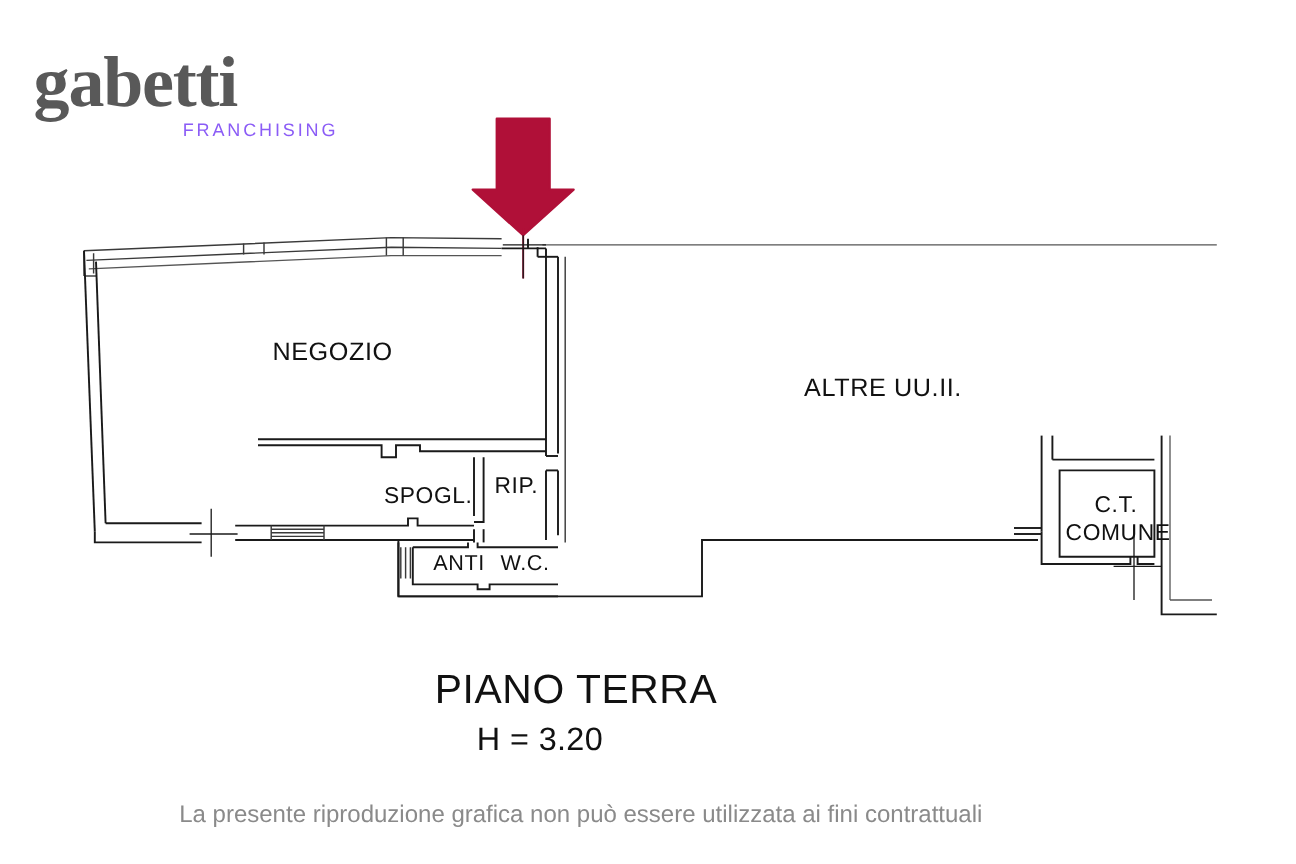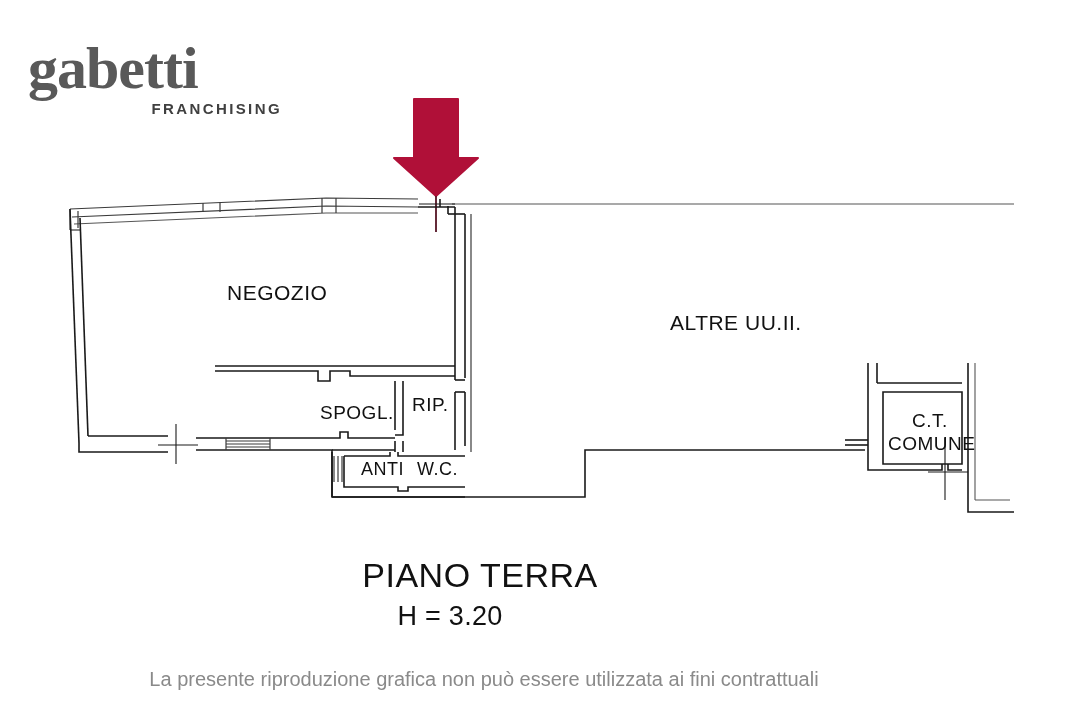--- a/index.html
+++ b/index.html
@@ -32,22 +32,22 @@
     color: #595959;
     letter-spacing: -1px;
   }
   #logo .sub {
     position: absolute;
     right: 6px;
     top: 62px;
     font-family: "Liberation Sans", sans-serif;
     font-size: 15px;
     letter-spacing: 2.4px;
-    color: #404040;
-    font-weight: 700;
+    color: #8b5cf6;
+    font-weight: 400;
   }
 
   
   #plan {
     position: absolute;
     left: 0;
     top: 0;
     width: 1080px;
     height: 720px;
   }

